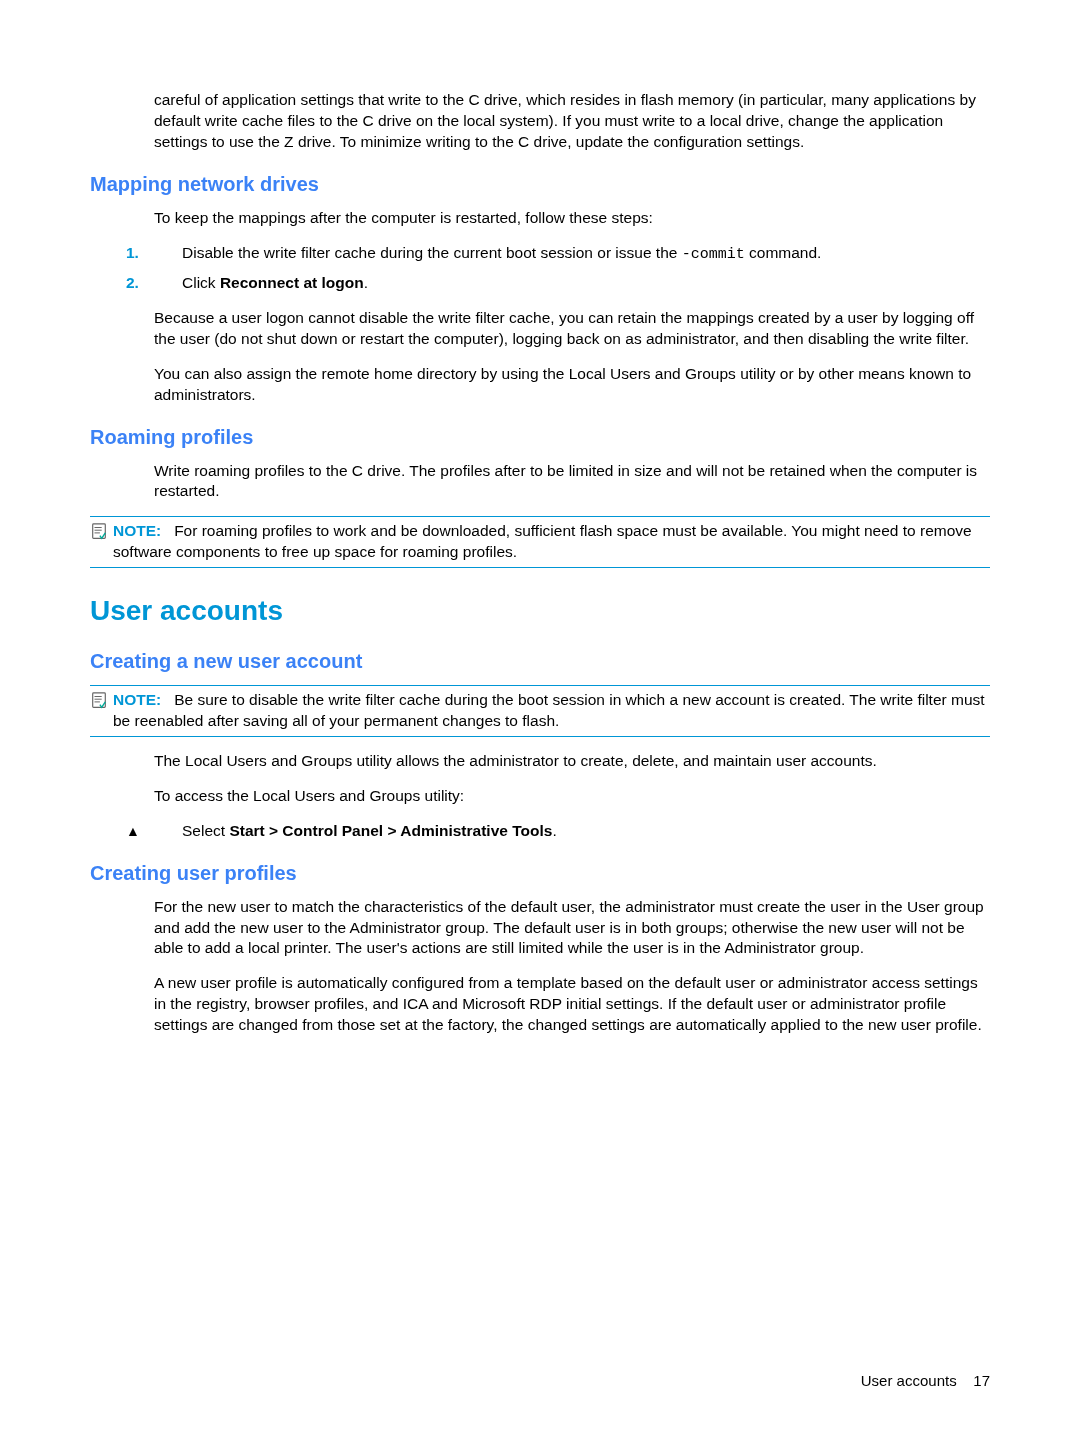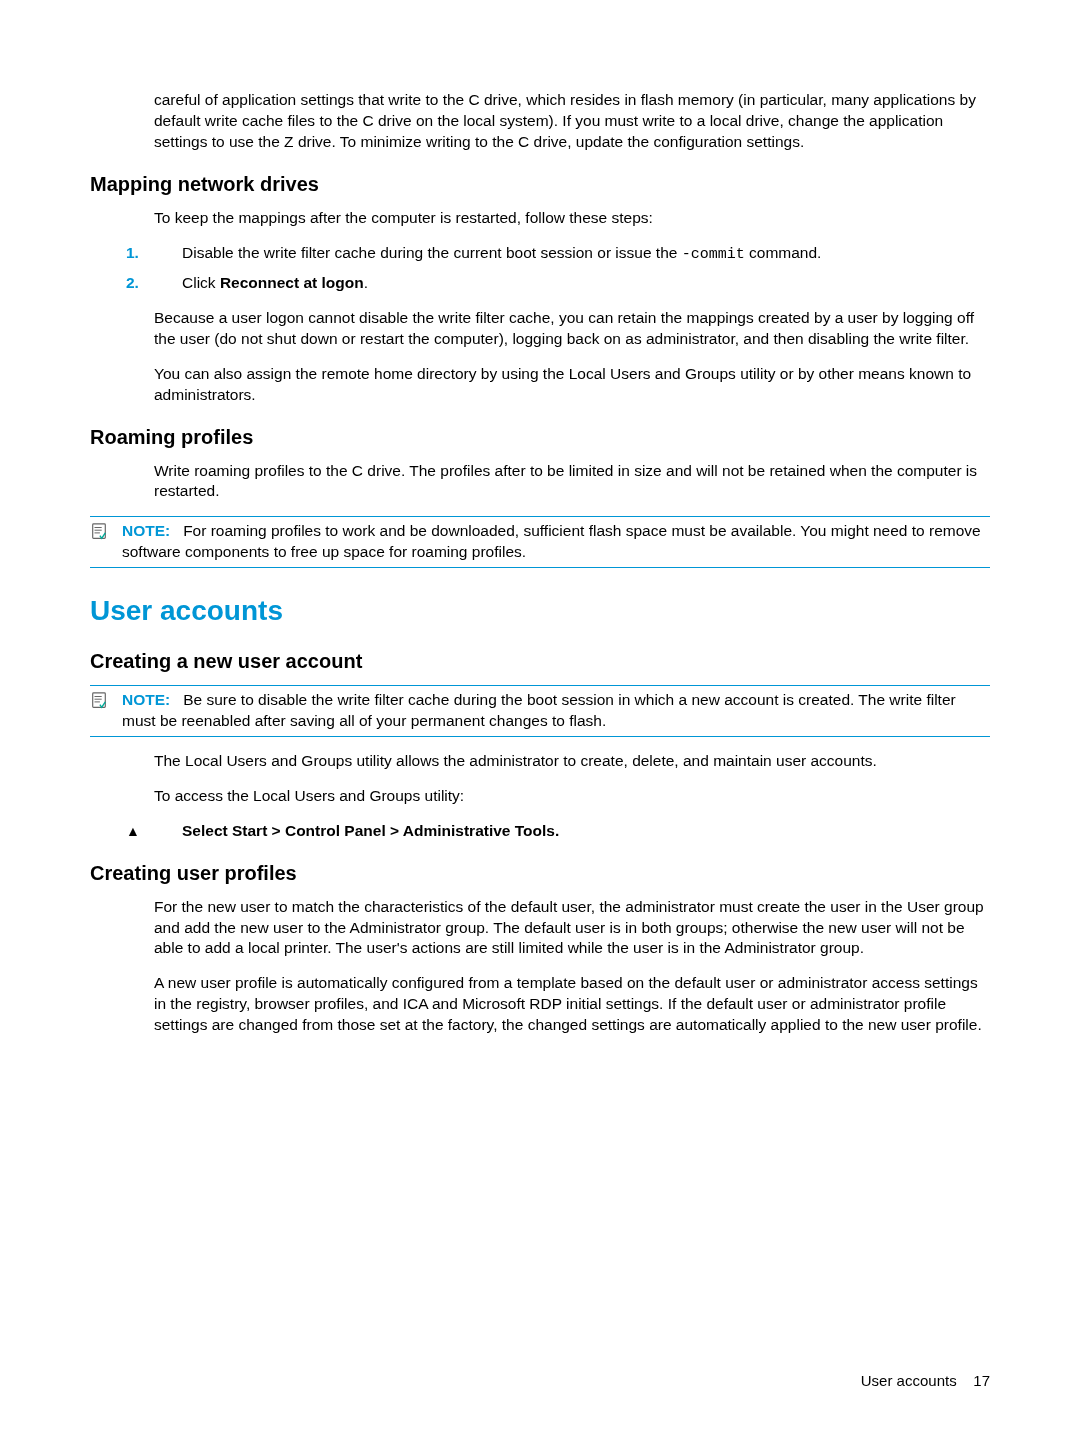--- a/index.html
+++ b/index.html
@@ -29,21 +29,21 @@
     margin: 0 0 14px 0;
   }
   h1 {
     font-size: 28px;
     color: #0096d6;
     font-weight: bold;
     margin: 24px 0 14px 0;
   }
   h2 {
     font-size: 20px;
-    color: #000000;
+    color: #3b82f6;
     font-weight: bold;
     margin: 18px 0 10px 0;
   }
   .num {
     color: #0096d6;
     font-weight: bold;
     display: inline-block;
     width: 28px;
   }
   .tri {
@@ -55,21 +55,21 @@
   .mono {
     font-family: "Courier New", Courier, monospace;
     font-size: 15px;
   }
   .note-box {
     border-top: 1px solid #0096d6;
     border-bottom: 1px solid #0096d6;
     padding: 4px 0 4px 0;
     margin: 4px 0 14px 0;
     display: flex;
-    gap: 14px;
+    gap: 5px;
   }
   .note-box .icon {
     flex: 0 0 18px;
     height: 18px;
     margin-top: 2px;
   }
   .note-box .text {
     flex: 1;
   }
   .note-label {
@@ -89,21 +89,20 @@
   }
   ol li {
     margin-bottom: 8px;
     padding-left: 28px;
     text-indent: -28px;
   }
   .bullet-list {
     list-style: none;
     padding: 0;
     margin: 0 0 6px 0;
-    font-weight: bold;
   }
   .bullet-list li {
     padding-left: 28px;
     text-indent: -28px;
   }
 </style>
 </head>
 <body>
 
 <div class="page">

